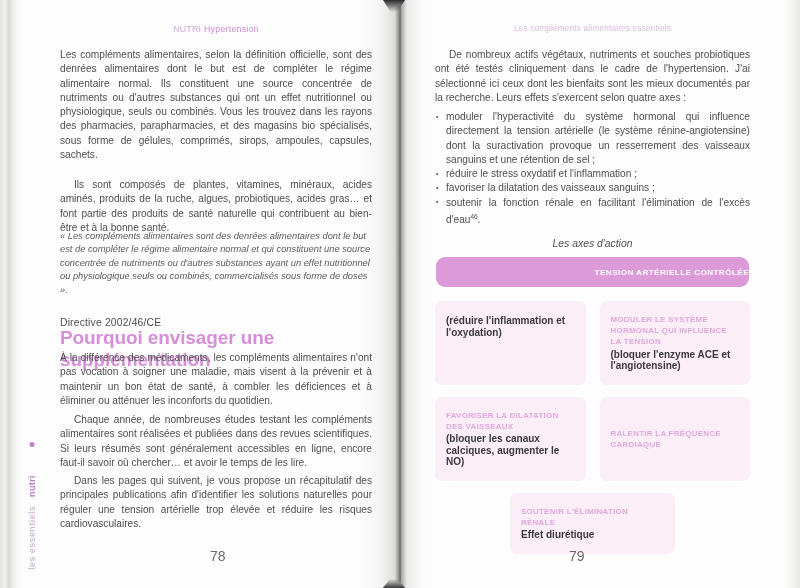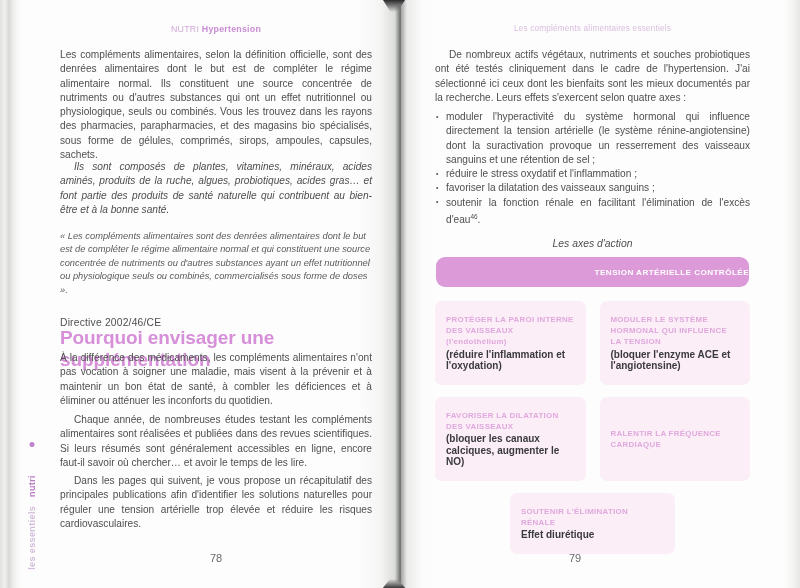--- a/index.html
+++ b/index.html
@@ -116,21 +116,21 @@
     position: absolute;
     top: 24px;
     width: 100%;
     text-align: center;
     font-size: 8.8px;
     letter-spacing: 0.25px;
     color: #cfa9d6;
     white-space: nowrap;
   }
   .running-head .rh-bold {
-    font-weight: bold;
+    font-weight: normal;
     color: #c98dd4;
   }
   .running-head-right {
     position: absolute;
     top: 24px;
     width: 100%;
     text-align: center;
     font-size: 8.2px;
     letter-spacing: 0.2px;
     color: #d8bcdd;
@@ -143,21 +143,21 @@
     line-height: 14.25px;
     color: #4e4e50;
     text-align: justify;
     text-justify: inter-word;
     hyphens: manual;
   }
   .body-text p { margin: 0; }
   .body-text p.indent { text-indent: 14px; }
 
   .left-body-1 { position: absolute; top: 48px; width: 312px; }
-  .left-body-2 { position: absolute; top: 160px; width: 312px; font-style: italic; }
+  .left-body-2 { position: absolute; top: 178px; width: 312px; }
 
   
   .quote-block {
     position: absolute;
     top: 230px;
     width: 312px;
     font-style: italic;
     font-size: 9.3px;
     line-height: 13.4px;
     color: #5b5b5d;
@@ -275,21 +275,21 @@
   }
   .dia-box.vcenter {
     display: flex;
     align-items: center;
   }
 
   
   .folio {
     position: absolute;
     bottom: 24px;
-    font-size: 11px;
+    font-size: 14px;
     color: #6a6a6c;
   }
   .folio-left  { left: 210px; }
   .folio-right { left: 569px; }
 </style>
 </head>
 <body>
 
 <div id="page">
 
@@ -363,21 +363,20 @@
     <div class="diagram">
 
       <div class="diagram-title">Les axes d'action</div>
 
       <div class="banner">
           <span>TENSION ARTÉRIELLE CONTRÔLÉE</span>
         </div>
 
       <div class="dia-row">
         <div class="dia-box">
-          <div class="dia-head">PROTÉGER LA PAROI INTERNE DES VAISSEAUX (l'endothélium)</div>
           <div class="dia-sub">(réduire l'inflammation et l'oxydation)</div>
         </div>
         <div class="dia-box">
           <div class="dia-head">MODULER LE SYSTÈME HORMONAL QUI INFLUENCE LA TENSION</div>
           <div class="dia-sub">(bloquer l'enzyme ACE et l'angiotensine)</div>
         </div>
       </div>
 
       <div class="dia-row">
         <div class="dia-box tall">

